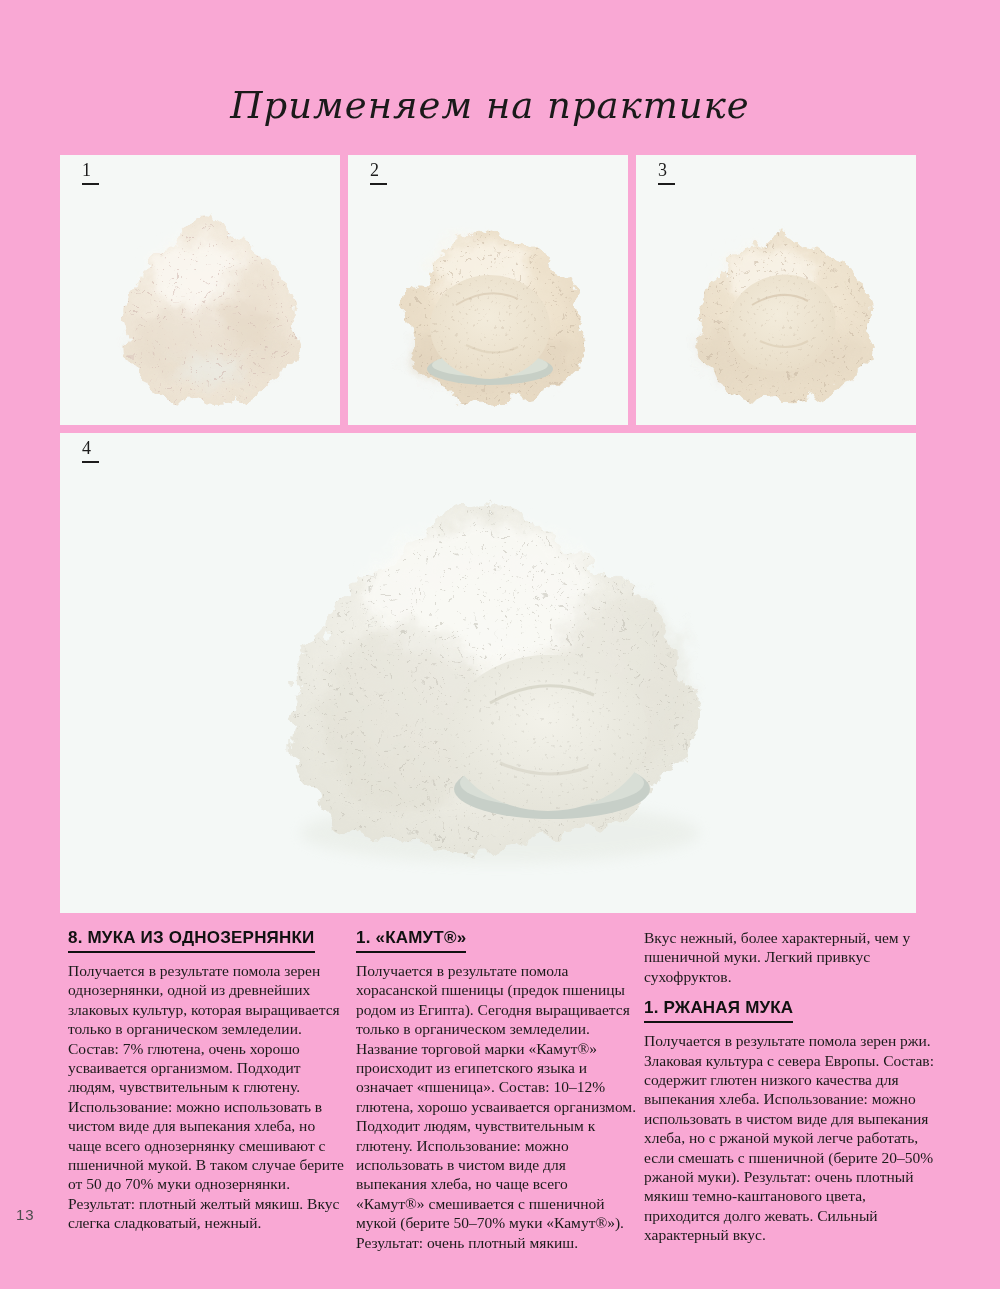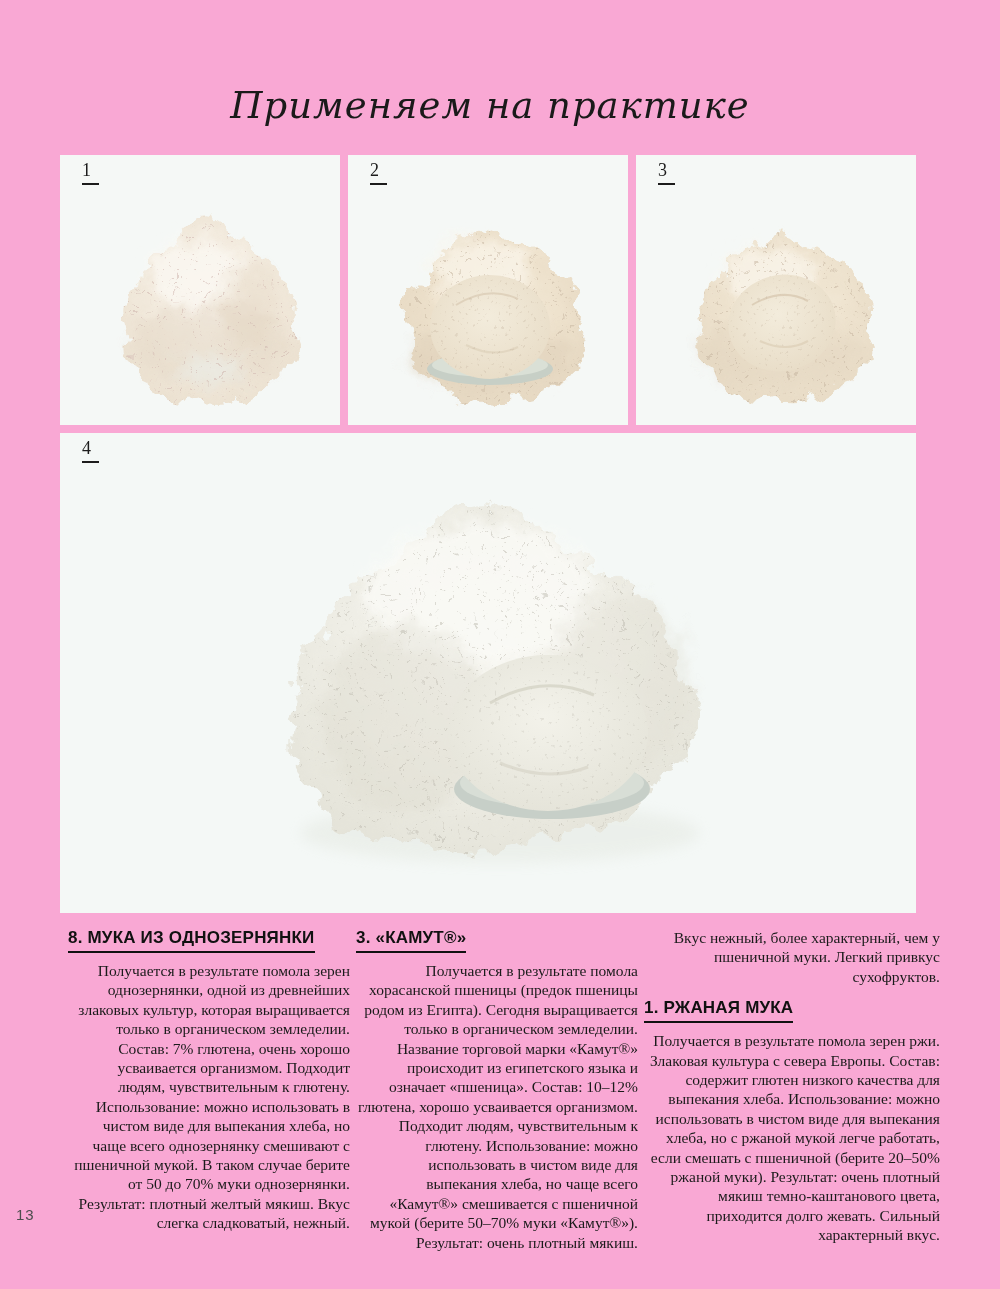--- a/index.html
+++ b/index.html
@@ -39,21 +39,21 @@
   }
   .article-col { width:282px; }
   .article-col.wide { width:296px; }
   .article-heading {
     display:inline-block; margin:0 0 8px 0; padding-bottom:3px;
     font-family:"Liberation Sans", sans-serif; font-weight:bold;
     font-size:17px; letter-spacing:0.2px; color:#111;
     border-bottom:2px solid #111;
   }
   .article-body, .article-continuation {
-    font-size:15.5px; line-height:19.4px; color:#1b1b1b; text-align:right;
+    font-size:15.5px; line-height:19.4px; color:#1b1b1b; text-align:left;
   }
   .article-continuation { margin:0 0 12px 0; }
   .page-number {
     position:absolute; top:1206px; left:16px; width:1000px; text-align:left;
     font-family:"Liberation Sans", sans-serif; font-size:15px;
     letter-spacing:1px; color:#4d4d4d;
   }
 </style>
 </head>
 <body>
@@ -205,21 +205,21 @@
 
     <div class="article-col">
       <div>
         <h2 class="article-heading">8. МУКА ИЗ ОДНОЗЕРНЯНКИ</h2>
       </div>
       <p class="article-body" style="margin:0">Получается в результате помола зерен однозернянки, одной из древнейших злаковых культур, которая выращивается только в органическом земледелии. Состав: 7% глютена, очень хорошо усваивается организмом. Подходит людям, чувствительным к глютену. Использование: можно использовать в чистом виде для выпекания хлеба, но чаще всего однозернянку смешивают с пшеничной мукой. В таком случае берите от 50 до 70% муки однозернянки. Результат: плотный желтый мякиш. Вкус слегка сладковатый, нежный.</p>
     </div>
 
     <div class="article-col">
       <div>
-        <h2 class="article-heading">3. «КАМУТ®»</h2>
+        <h2 class="article-heading">1. «КАМУТ®»</h2>
       </div>
       <p class="article-body" style="margin:0">Получается в результате помола хорасанской пшеницы (предок пшеницы родом из Египта). Сегодня выращивается только в органическом земледелии. Название торговой марки «Камут®» происходит из египетского языка и означает «пшеница». Состав: 10–12% глютена, хорошо усваивается организмом. Подходит людям, чувствительным к глютену. Использование: можно использовать в чистом виде для выпекания хлеба, но чаще всего «Камут®» смешивается с пшеничной мукой (берите 50–70% муки «Камут®»). Результат: очень плотный мякиш.</p>
     </div>
 
     <div class="article-col wide">
       <p class="article-continuation">Вкус нежный, более характерный, чем у пшеничной муки. Легкий привкус сухофруктов.</p>
       <div>
         <h2 class="article-heading">1. РЖАНАЯ МУКА</h2>
       </div>
       <p class="article-body" style="margin:0">Получается в результате помола зерен ржи. Злаковая культура с севера Европы. Состав: содержит глютен низкого качества для выпекания хлеба. Использование: можно использовать в чистом виде для выпекания хлеба, но с ржаной мукой легче работать, если смешать с пшеничной (берите 20–50% ржаной муки). Результат: очень плотный мякиш темно-каштанового цвета, приходится долго жевать. Сильный характерный вкус.</p>

